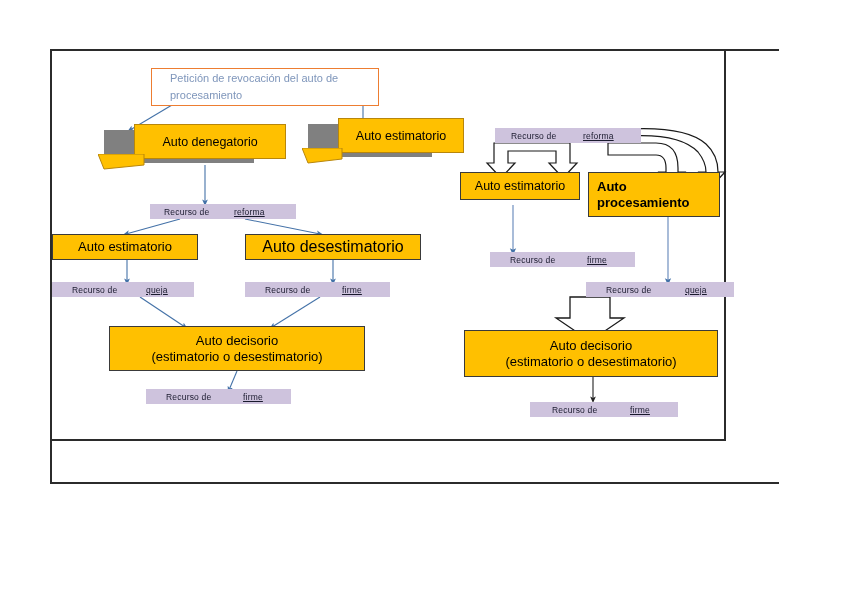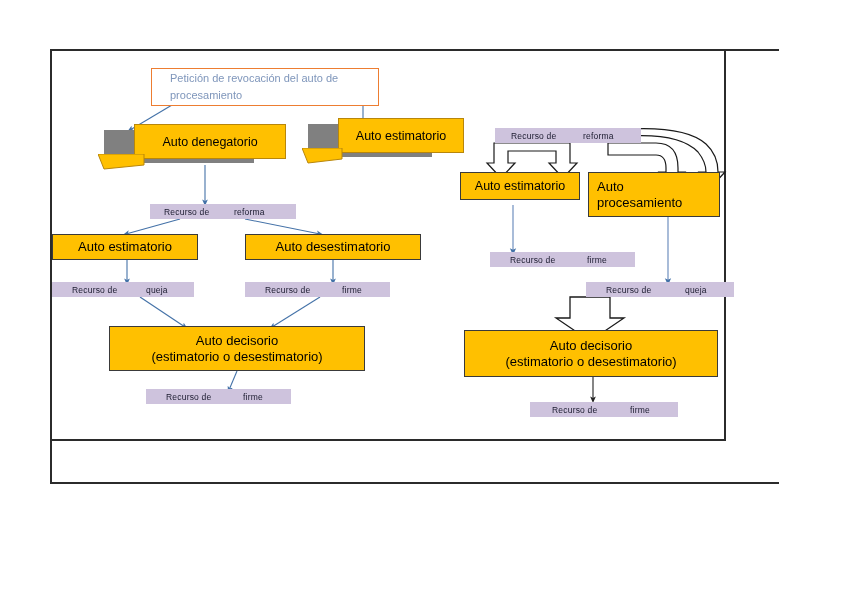--- a/index.html
+++ b/index.html
@@ -27,21 +27,21 @@
   .docbox .face{position:absolute;left:0;top:0;width:100%;height:100%;
                 background:#FFC000;border:1.1px solid #b8860b;
                 display:flex;align-items:center;justify-content:center;
                 text-align:center;color:#000;margin-left:36px;}
 
   
   .lbl{background:#CEC3DD;color:#1a1a2e;
        display:flex;align-items:center;
        font-size:8.5px;letter-spacing:.2px;}
   .lbl .w1{position:absolute;}
-  .lbl .w2{position:absolute;}
+  .lbl .w2{position:absolute;text-decoration:underline;}
 
   
   .obox{border:1.7px solid #ED7D31;background:#fff;color:#7f96bb;
         display:flex;align-items:center;justify-content:center;
         text-align:left;font-size:11px;line-height:1.55;}
 
   svg.overlay{position:absolute;left:0;top:0;width:848px;height:599px;
               pointer-events:none;}
 </style>
 </head>
@@ -121,21 +121,21 @@
     </svg>
   </div>
 
   <div class="node lbl" style="left:150px;top:204px;width:146px;height:15px;">
     <span class="w1" style="left:14px;">Recurso de</span>
     <span class="w2" style="left:84px;">reforma</span>
   </div>
 
   <div class="node ybox" style="left:52px;top:234px;width:146px;height:26px;font-size:13px;">Auto estimatorio</div>
 
-  <div class="node ybox" style="left:245px;top:234px;width:176px;height:26px;font-size:13px;">Auto desestimatorio</div>
+  <div class="node ybox" style="left:245px;top:234px;width:176px;height:26px;font-size:16px;">Auto desestimatorio</div>
 
   <div class="node lbl" style="left:52px;top:282px;width:142px;height:15px;">
     <span class="w1" style="left:20px;">Recurso de</span>
     <span class="w2" style="left:94px;">queja</span>
   </div>
 
   <div class="node lbl" style="left:245px;top:282px;width:145px;height:15px;">
     <span class="w1" style="left:20px;">Recurso de</span>
     <span class="w2" style="left:97px;">firme</span>
   </div>
@@ -150,21 +150,21 @@
     <span class="w2" style="left:97px;">firme</span>
   </div>
 
   <div class="node lbl" style="left:495px;top:128px;width:146px;height:15px;">
     <span class="w1" style="left:16px;">Recurso de</span>
     <span class="w2" style="left:88px;">reforma</span>
   </div>
 
   <div class="node ybox" style="left:460px;top:172px;width:120px;height:28px;font-size:12.5px;">Auto estimatorio</div>
 
-  <div class="node ybox left-al" style="left:588px;top:172px;width:132px;height:45px;font-size:13px;flex-direction:column;align-items:flex-start;justify-content:center;">
+  <div class="node ybox left-al" style="left:588px;top:172px;width:132px;height:45px;font-size:13px;flex-direction:column;align-items:flex-start;justify-content:center;font-weight:bold;">
     <span>Auto</span>
     <span>procesamiento</span>
   </div>
 
   <div class="node lbl" style="left:490px;top:252px;width:145px;height:15px;">
     <span class="w1" style="left:20px;">Recurso de</span>
     <span class="w2" style="left:97px;">firme</span>
   </div>
 
   <div class="node lbl" style="left:586px;top:282px;width:148px;height:15px;">

